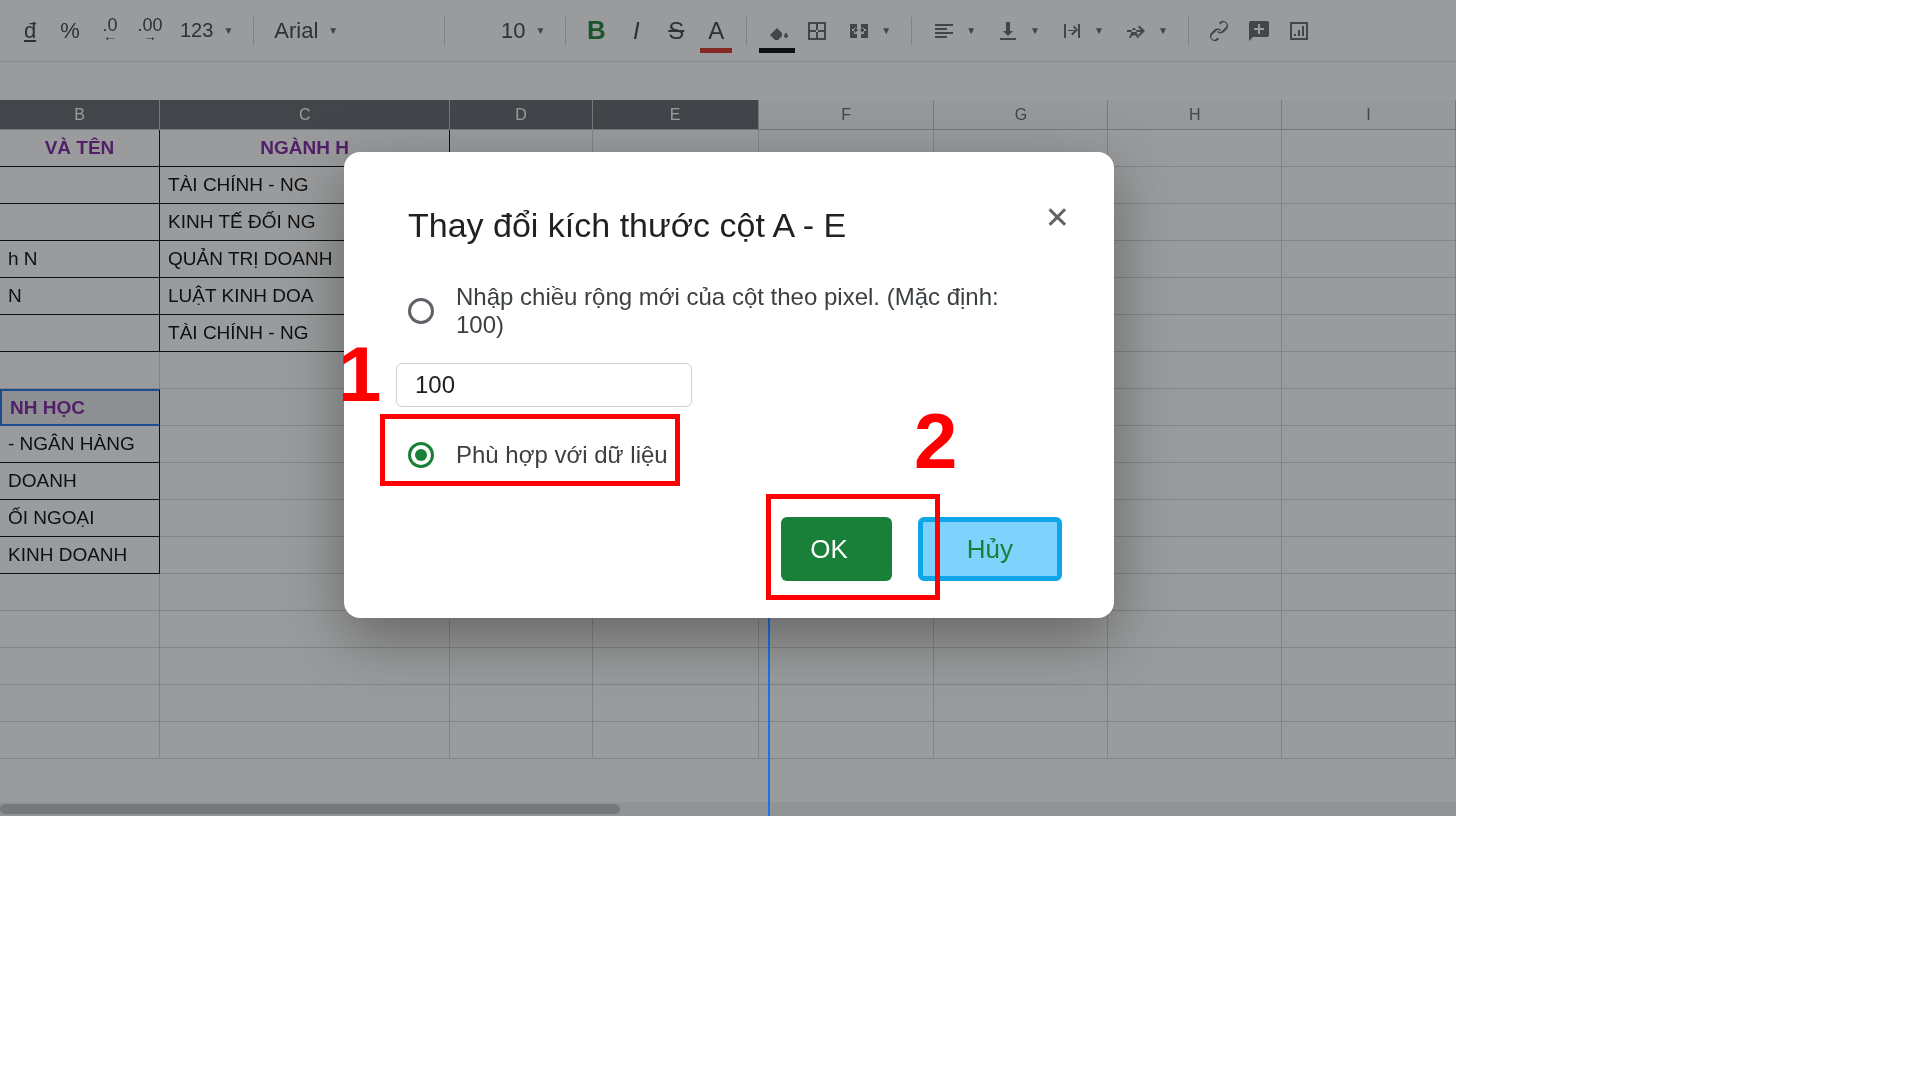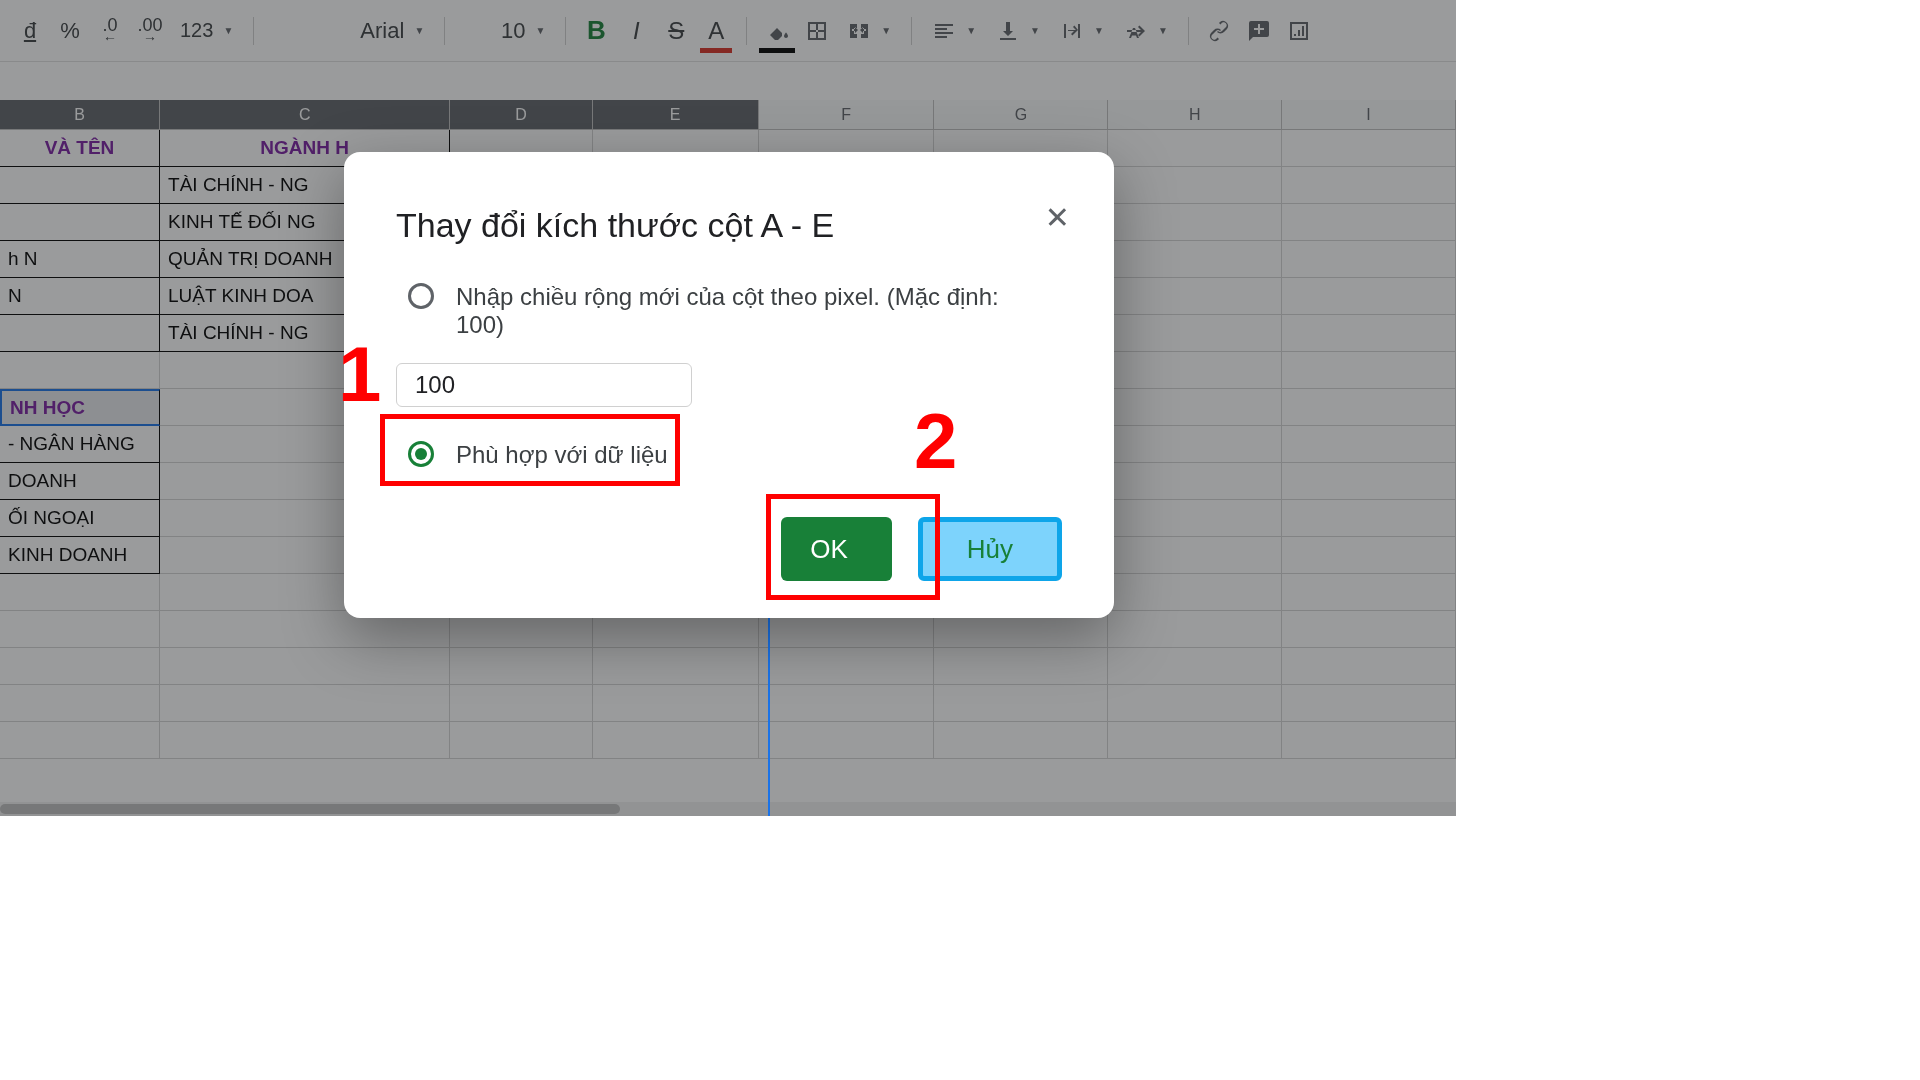--- a/index.html
+++ b/index.html
@@ -15,21 +15,21 @@
     gap:0;
     border-bottom:1px solid #e0e0e0;
     font-size:22px;
     color:#3c4043;
     white-space:nowrap;
   }
   .tbtn { display:flex; align-items:center; justify-content:center; min-width:40px; height:40px; padding:0 6px; border-radius:4px;}
   .sep { width:1px; height:28px; background:#d0d0d0; margin:0 10px;}
   .dd { display:flex; align-items:center; gap:10px; padding:0 10px; height:40px;}
   .dd .tri { font-size:10px; color:#5f6368;}
-  .font-name { width:170px; justify-content:flex-end;}
+  .font-name { width:170px; justify-content:flex-start;}
   .font-size { width:100px; justify-content:flex-end;}
   .bold { font-weight:900; color:#188038; font-size:26px;}
   .italic { font-style:italic; font-size:24px;}
   .strike { text-decoration:line-through; font-size:24px;}
   .txtcolor { position:relative; font-size:24px;}
   .txtcolor-underline { position:absolute; bottom:-2px; left:4px; right:4px; height:5px; background:#d93025;}
   .fillcolor { position:relative; font-size:22px;}
   .fillcolor-underline { position:absolute; bottom:-2px; left:2px; right:2px; height:5px; background:#000;}
   .icon-svg { width:24px; height:24px; }
   .more-num { font-size:20px;}
@@ -58,23 +58,23 @@
 
   
   .overlay {
     position:absolute; inset:0; background:rgba(32,33,36,0.45);
   }
   .dialog {
     position:absolute; left:344px; top:152px; width:770px; height:466px;
     background:#fff; border-radius:16px; box-shadow:0 20px 60px rgba(0,0,0,0.35);
     padding:36px 52px 40px 52px;
   }
-  .dlg-title { font-size:34px; color:#202124; font-weight:400; margin:18px 0 34px 0;}
+  .dlg-title { font-size:34px; color:#202124; font-weight:400; margin:18px 0 34px 12px;}
   .dlg-close { position:absolute; top:48px; right:44px; font-size:30px; color:#5f6368; cursor:pointer;}
-  .radio-row { display:flex; gap:22px; font-size:24px; color:#3c4043; padding:4px 10px 4px 12px; margin-bottom:6px;}
+  .radio-row { display:flex; align-items:center; gap:22px; font-size:24px; color:#3c4043; padding:4px 10px 4px 12px; margin-bottom:6px;}
   .radio { width:26px; height:26px; border:3px solid #5f6368; border-radius:50%; flex:none; display:flex; align-items:center; justify-content:center;}
   .radio.selected { border-color:#188038;}
   .radio.selected .dot { width:12px; height:12px; background:#188038; border-radius:50%;}
   .pixel-input { width:296px; height:44px; border:1px solid #d0d0d0; border-radius:6px; font-size:24px; padding:0 18px; margin:14px 0 26px 0; color:#202124; outline:none;}
   .btnrow { display:flex; gap:26px; justify-content:flex-end; align-items:center; margin-top:44px;}
   .btn { height:64px; padding:0 44px; border-radius:6px; font-size:26px; font-weight:500; display:flex; align-items:center; justify-content:center; cursor:pointer;}
   .btn-ok { background:#188038; color:#fff;padding-left:29px; }
   .btn-cancel { background:#7dd3fc; color:#188038; border:5px solid #0ea5e9;text-align:center;}
 
   

